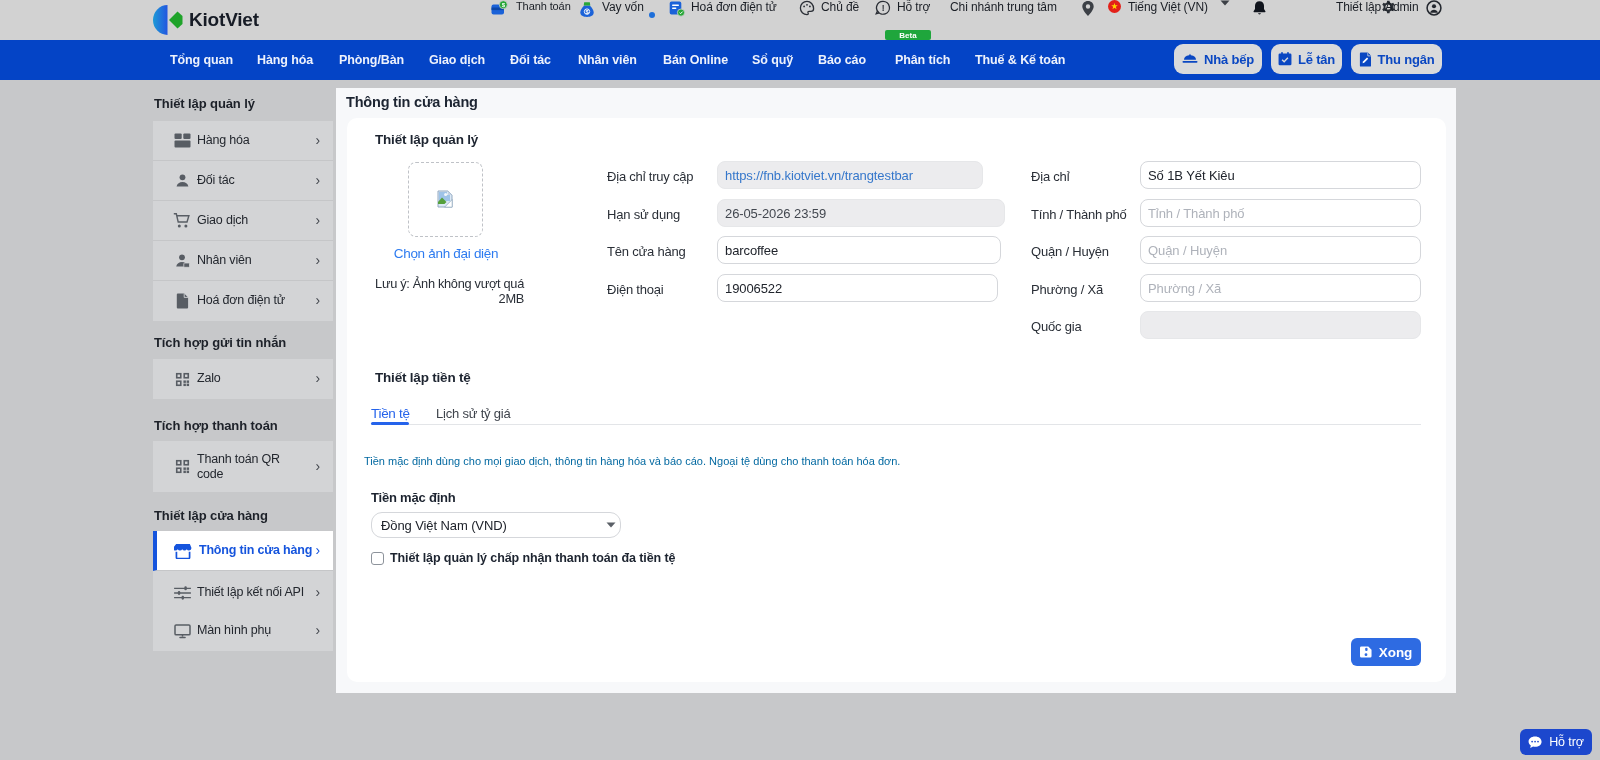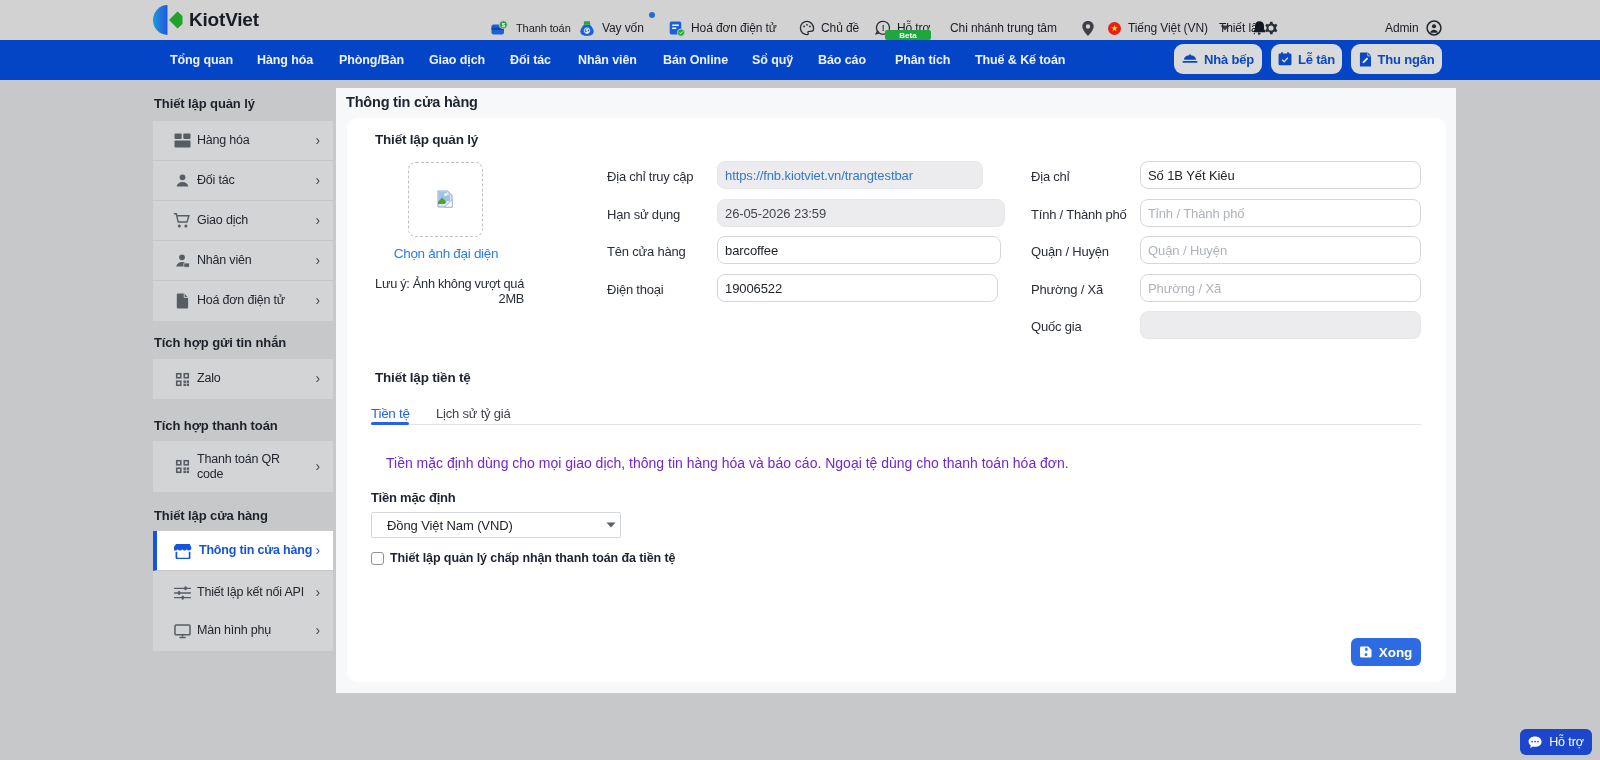--- a/index.html
+++ b/index.html
@@ -1,21 +1,21 @@
 <!DOCTYPE html>
 <html><head>
 <meta charset="utf-8">
 <style>
 *{margin:0;padding:0;box-sizing:border-box}
 html,body{width:1600px;height:760px}
 body{font-family:"Liberation Sans",sans-serif;position:relative;background:#c7c8ca;overflow:hidden;-webkit-font-smoothing:antialiased;letter-spacing:-0.1px}
 .abs{position:absolute}
 
 #topbar{position:absolute;top:0;left:0;width:1600px;height:40px;background:#d2d2d2}
-#topbar .item{position:absolute;top:0;height:56px;display:flex;align-items:center;gap:6px;font-size:12px;color:#1a1e25;font-weight:500;white-space:nowrap}
+#topbar .item{position:absolute;top:0;height:56px;display:flex;gap:6px;font-size:12px;color:#1a1e25;font-weight:500;white-space:nowrap}
 #logo{position:absolute;left:153px;top:4px;display:flex;align-items:center;gap:6px}
 #logo .word{font-size:19px;font-weight:700;color:#171c26;letter-spacing:-0.2px}
 
 #nav{position:absolute;top:40px;left:0;width:1600px;height:40px;background:#0444c6}
 #nav .m{position:absolute;top:0;height:40px;display:flex;align-items:center;font-size:12.5px;font-weight:700;color:#eef2fc;white-space:nowrap;letter-spacing:-0.1px}
 .navbtn{position:absolute;top:44px;height:30px;background:#d9dadb;border-radius:9px;display:flex;align-items:center;justify-content:center;gap:6px;color:#0a47c2;font-size:13px;font-weight:700;letter-spacing:-0.2px}
 
 .sideh{position:absolute;left:154px;width:180px;font-size:13px;font-weight:700;color:#1d2129}
 .sitem{position:absolute;left:153px;width:180px;background:#d3d4d6;border-bottom:1px solid #c5c6c8}
 .sitem .ic{position:absolute;left:20px;top:50%;transform:translateY(-50%);width:18px;height:18px;display:flex;align-items:center;justify-content:center}
@@ -118,21 +118,21 @@
     <svg width="10" height="6" viewBox="0 0 10 6" style="margin-left:5px">
         <path d="M0.5,0.5 L5,5.5 L9.5,0.5 Z" fill="#3c4046"></path>
       </svg>
   </div>
   <div class="item" style="left:1252px">
     <svg width="15" height="17" viewBox="0 0 15 17">
         <path d="M7.5,1.2 c-2.8,0 -4.5,2.1 -4.5,4.6 v3.2 l-1.4,2.3 a0.7,0.7 0 0 0 .6,1 h10.6 a0.7,0.7 0 0 0 .6,-1 l-1.4,-2.3 v-3.2 C12,3.3 10.3,1.2 7.5,1.2 Z" fill="#10141c"></path>
         <path d="M6,13.3 a1.55,1.55 0 0 0 3,0 Z" fill="#10141c"></path>
       </svg>
   </div>
-  <div class="item" style="left:1219px;gap:0">
+  <div class="item" style="left:1336px;gap:0">
     <span>Thiết lập</span>
     <svg width="14" height="14" viewBox="0 0 17 17">
         <path d="M8.5,5.4 a3.1,3.1 0 1,0 0,6.2 a3.1,3.1 0 0,0 0,-6.2 Z M14.7,8.5 c0,.5 0,.9 -.1,1.3 l1.7,1.3 l-1.5,2.6 l-2,-.8 c-.7,.6 -1.2,.9 -2.1,1.2 l-.3,2.1 h-3 l-.3,-2.1 c-.9,-.3 -1.4,-.6 -2.1,-1.2 l-2,.8 l-1.5,-2.6 l1.7,-1.3 a6,6 0 0 1 0,-2.6 L1.5,5.9 L3,3.3 l2,.8 c.7,-.6 1.2,-.9 2.1,-1.2 L7.4,.8 h3 l.3,2.1 c.9,.3 1.4,.6 2.1,1.2 l2,-.8 l1.5,2.6 l-1.7,1.3 c.1,.4 .1,.8 .1,1.3 Z" fill="#2a2e35"></path>
       </svg>
   </div>
   <div class="item" style="left:1385px;gap:7px">
     <span>Admin</span>
     <svg width="16" height="16" viewBox="0 0 18 18">
         <circle cx="9" cy="9" r="7.8" fill="none" stroke="#23272e" stroke-width="1.7"></circle>
         <circle cx="9" cy="7" r="2.3" fill="#23272e"></circle>
@@ -354,23 +354,23 @@
 <div class="inp ph" style="left:1140px;top:274px;width:281px">Phường / Xã</div>
 <label class="fl" style="left:1031px;top:319px">Quốc gia</label>
 <div class="inp dis" style="left:1140px;top:311px;width:281px"></div>
 
 <div class="sect abs" style="left:375px;top:370px">Thiết lập tiền tệ</div>
 <div class="abs" style="left:371px;top:406px;font-size:13.5px;color:#2563eb;letter-spacing:-0.3px">Tiền tệ</div>
 <div class="abs" style="left:436px;top:406px;font-size:13px;color:#3f444c;letter-spacing:-0.2px">Lịch sử tỷ giá</div>
 <div class="abs" style="left:371px;top:424px;width:1050px;height:1px;background:#e3e5e8"></div>
 <div class="abs" style="left:371px;top:422px;width:38px;height:3px;background:#2563eb;border-radius:2px"></div>
 
-<div class="abs" style="left:386px;top:455px;font-size:14px;color:#6d28d9;letter-spacing:0">Tiền mặc định dùng cho mọi giao dịch, thông tin hàng hóa và báo cáo. Ngoại tệ dùng cho thanh toán hóa đơn.</div>
+<div class="abs" style="left:364px;top:455px;font-size:11px;color:#0369a1;letter-spacing:0">Tiền mặc định dùng cho mọi giao dịch, thông tin hàng hóa và báo cáo. Ngoại tệ dùng cho thanh toán hóa đơn.</div>
 <div class="abs" style="left:371px;top:490px;font-size:13px;font-weight:700;color:#1d2430;letter-spacing:-0.2px">Tiền mặc định</div>
-<div class="abs" style="left:371px;top:512px;width:250px;height:26px;border:1px solid #d5d7db;border-radius:2px;background:#fff;display:flex;align-items:center;padding:0 15px;font-size:13px;color:#20242c">Đồng Việt Nam (VND)
+<div class="abs" style="left:371px;top:512px;width:250px;height:26px;border:1px solid #d5d7db;border-radius:11px;background:#fff;display:flex;align-items:center;padding:0 9px;font-size:13px;color:#20242c">Đồng Việt Nam (VND)
   <svg width="10" height="6" viewBox="0 0 10 6" style="position:absolute;left:234px">
       <path d="M0.5,0.5 L5,5.5 L9.5,0.5 Z" fill="#5b6067"></path>
     </svg>
 </div>
 <div class="abs" style="left:371px;top:552px;width:13px;height:13px;border:1.4px solid #8d939b;border-radius:3px;background:#fff"></div>
 <div class="abs" style="left:390px;top:551px;font-size:12.5px;font-weight:700;color:#1d2430;letter-spacing:-0.1px">Thiết lập quản lý chấp nhận thanh toán đa tiền tệ</div>
 
 <div id="xong">
   <svg width="12" height="12" viewBox="0 0 13 13">
       <path d="M1.5,0.5 h7.5 l3.5,3.5 v7 a1.5,1.5 0 0 1 -1.5,1.5 h-9.5 a1.5,1.5 0 0 1 -1.5,-1.5 v-9 a1.5,1.5 0 0 1 1.5,-1.5 Z" fill="#fff"></path>

